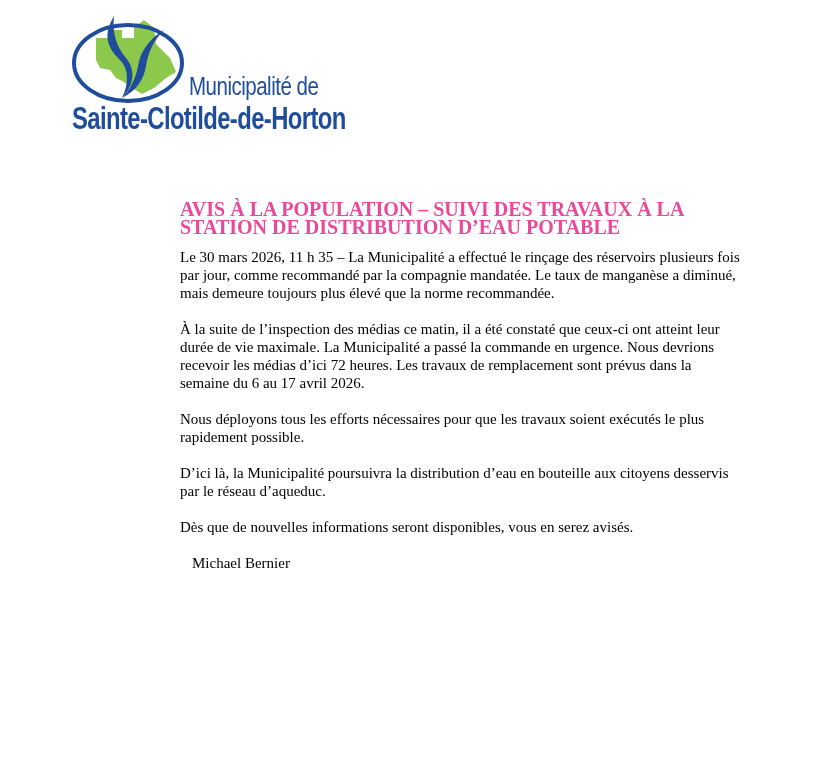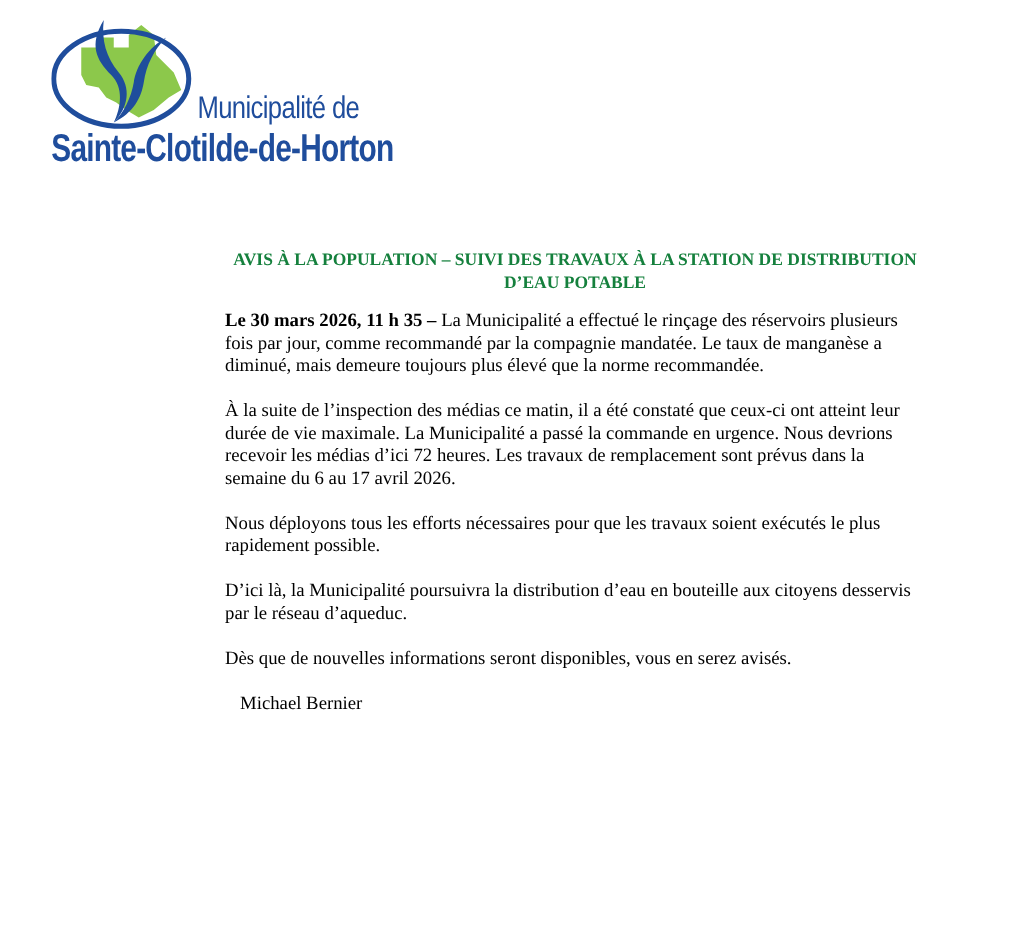--- a/index.html
+++ b/index.html
@@ -10,21 +10,21 @@
     body {
       width: 814px;
       height: 760px;
       position: relative;
       overflow: hidden;
       font-family: "Liberation Serif", "DejaVu Serif", serif;
       color: #000000;
     }
     .logo {
       position: absolute;
-      left: 41px;
+      left: 72px;
       top: 8px;
       width: 250px;
       height: 130px;
     }
     .logo svg.emblem {
       position: absolute;
       left: 0;
       top: 0;
       width: 130px;
       height: 100px;
@@ -58,33 +58,32 @@
     }
     .content {
       position: absolute;
       left: 180px;
       top: 200px;
       width: 560px;
       font-size: 15px;
       line-height: 18px;
     }
     .title {
-      color: #15803d;
+      color: #ec4899;
       font-weight: bold;
-      font-size: 14px;
+      font-size: 20px;
       line-height: 18px;
       margin: 0 0 12px 0;
       text-transform: none;
-      text-align: center;
     }
     .para {
       margin: 0 0 18px 0;
     }
     .para b {
-      font-weight: bold;
+      font-weight: normal;
     }
     .signature {
       margin: 12px;
     }
     .signature div {
       line-height: 18px;
     }
   </style>
 </head>
 <body>

